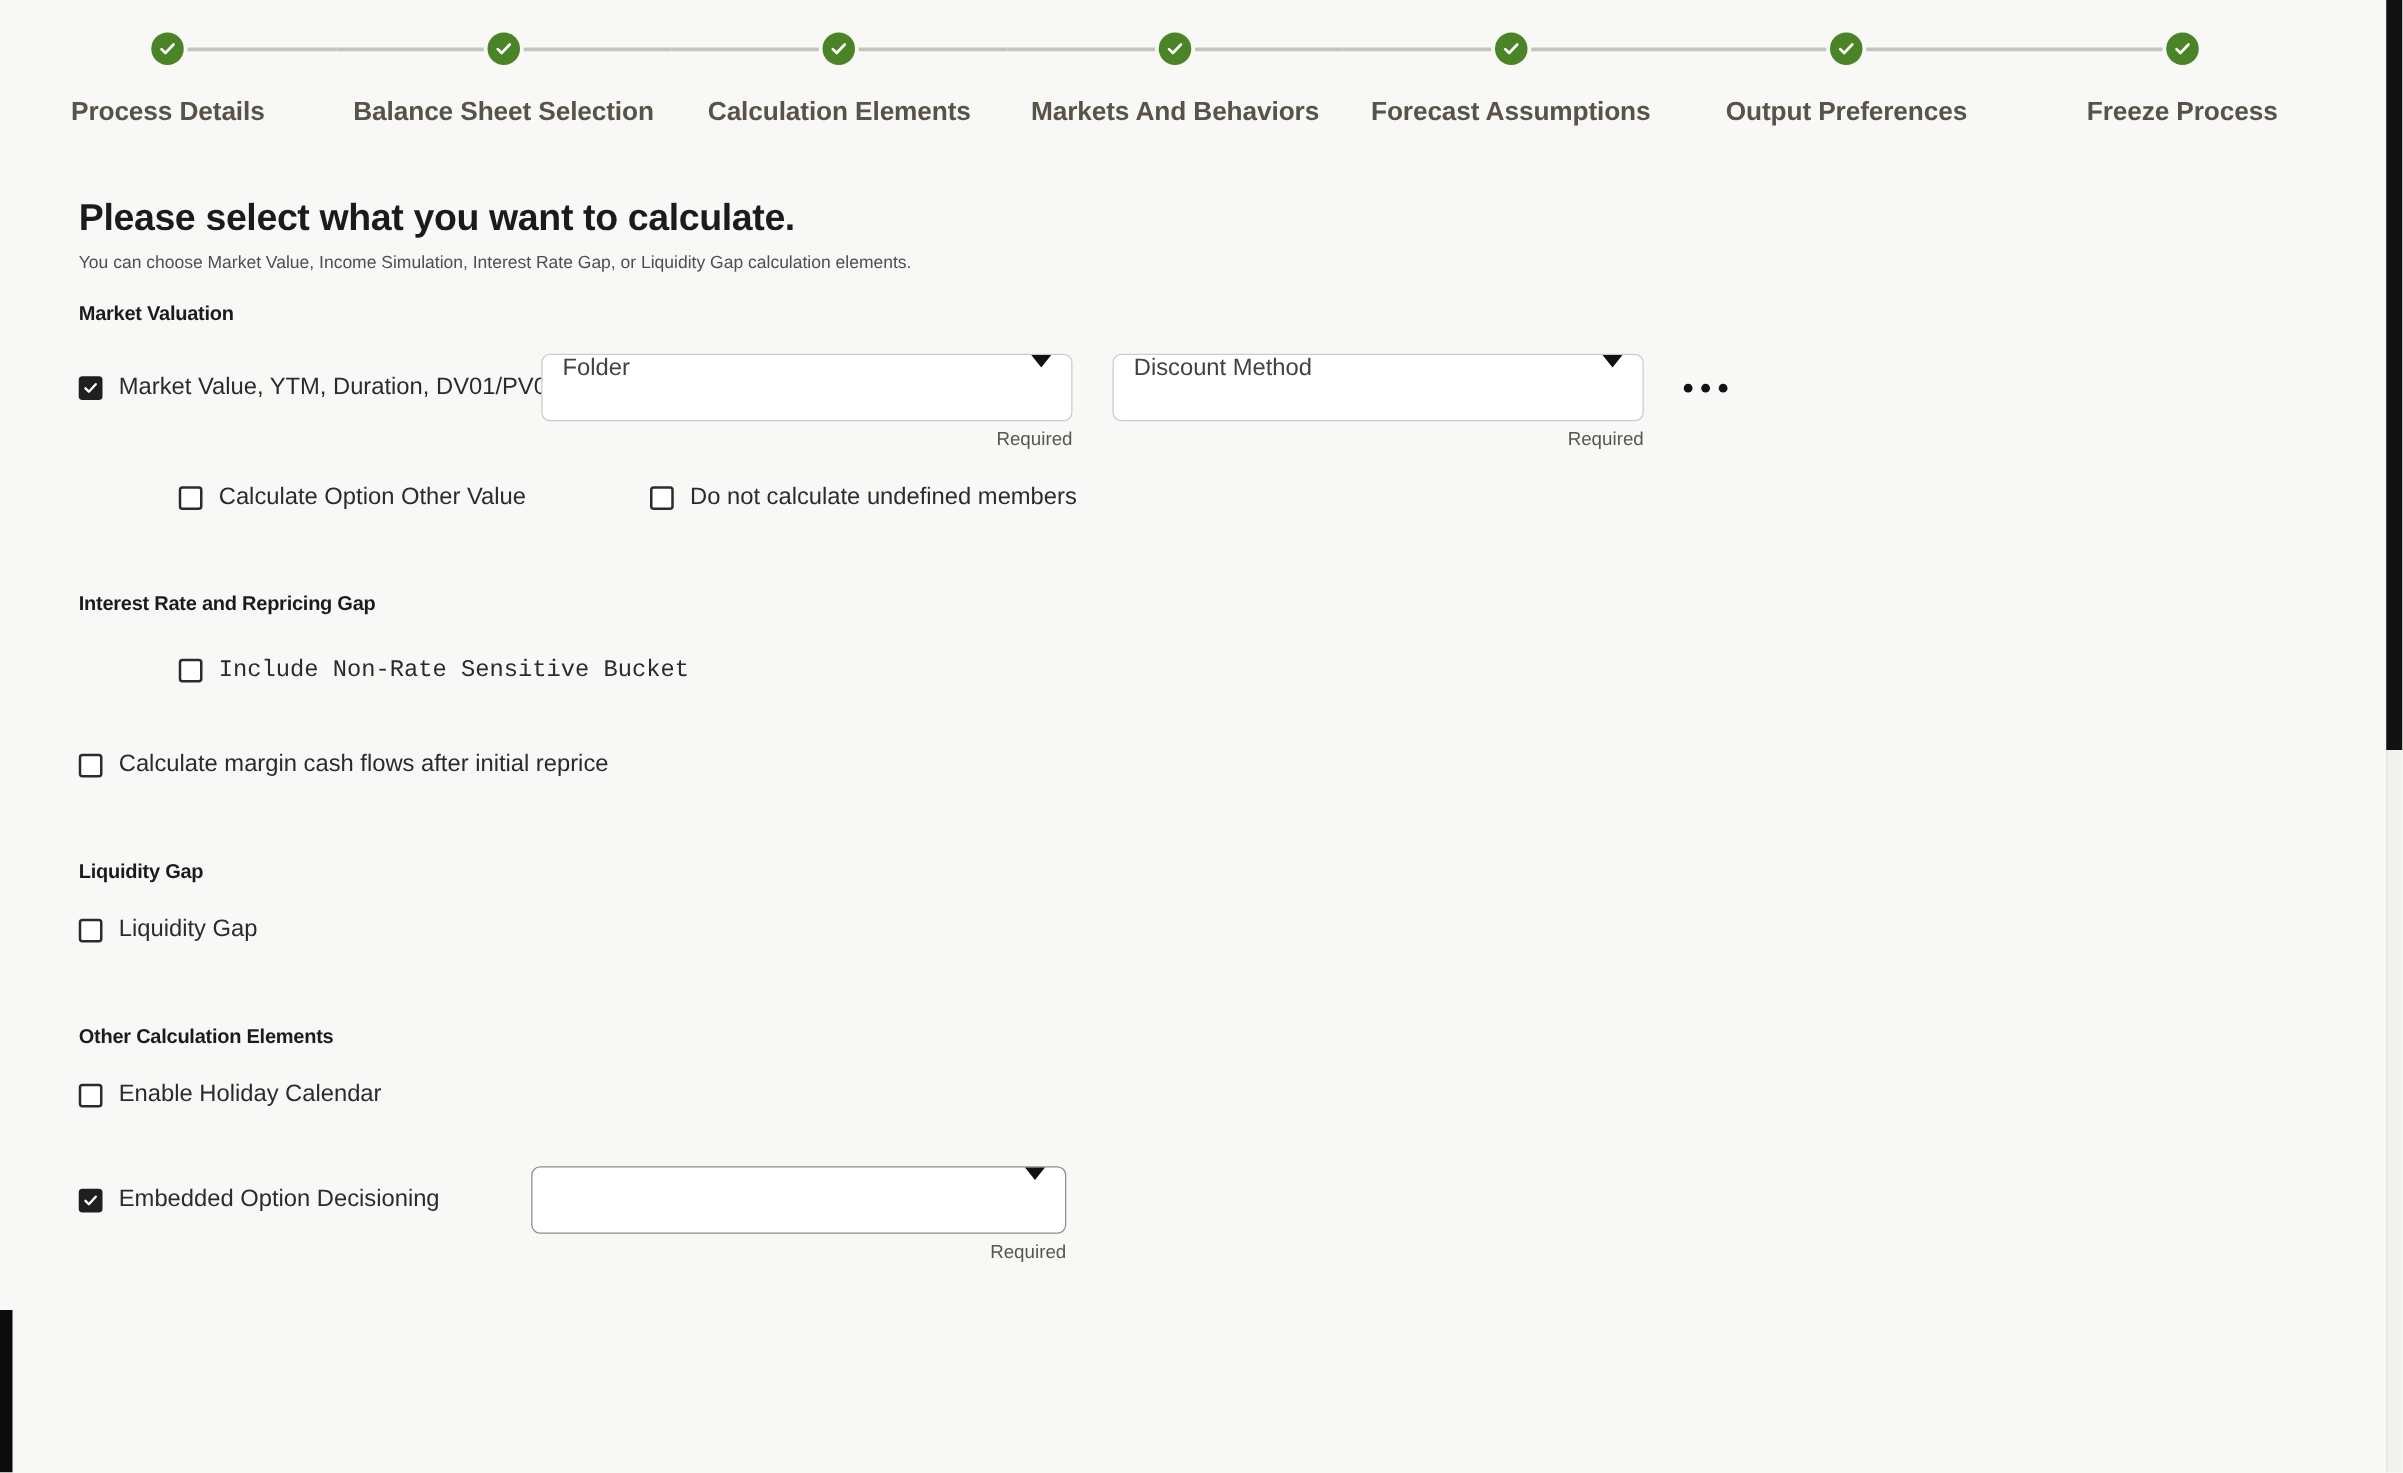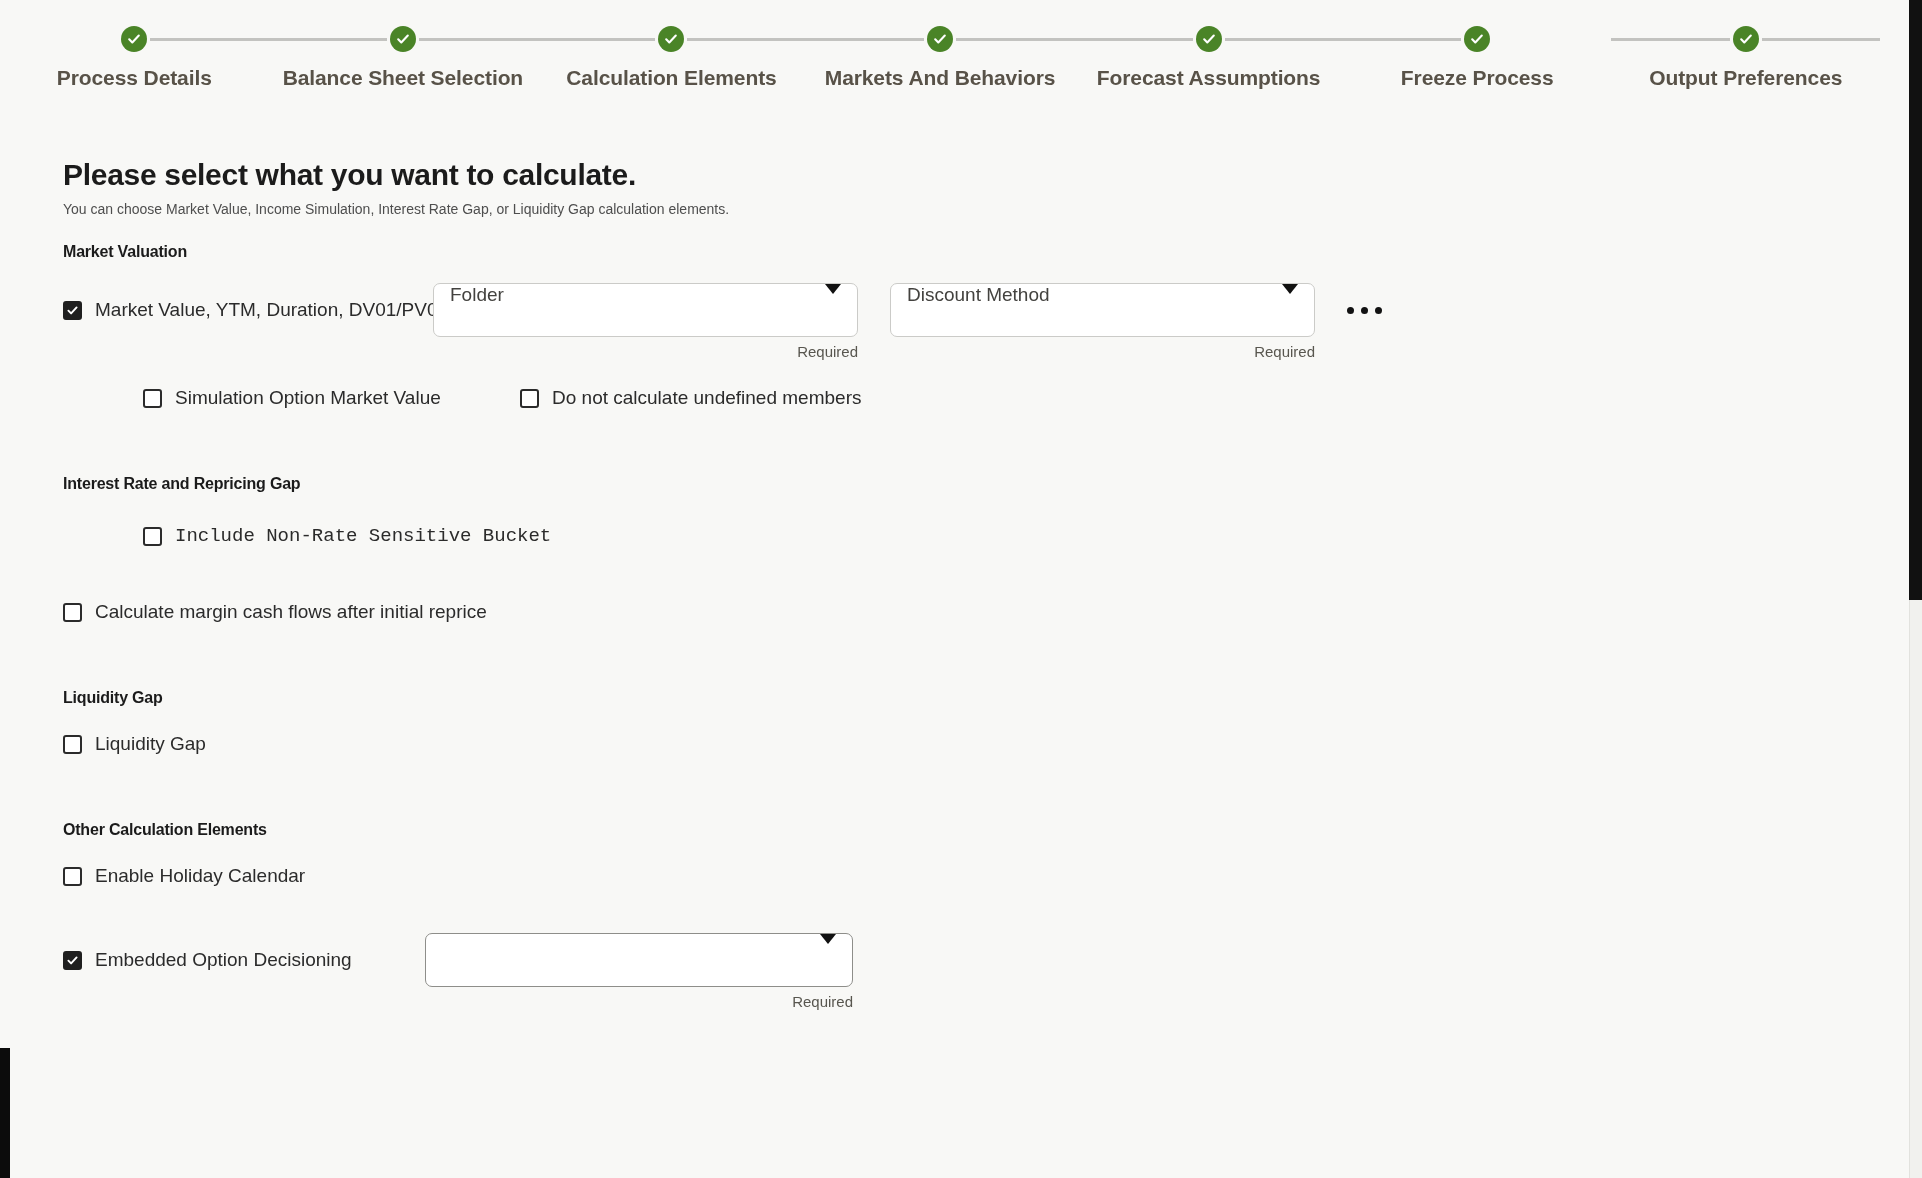--- a/index.html
+++ b/index.html
@@ -27,20 +27,21 @@
     display: flex;
     align-items: flex-start;
     padding-top: 26px;
   }
   .step {
     position: relative;
     flex: 1 1 0;
     display: flex;
     flex-direction: column;
     align-items: center;
+    gap: 12px;
   }
   .step-circle-row {
     position: relative;
     width: 100%;
     height: 26px;
     display: flex;
     align-items: center;
     justify-content: center;
   }
   .step-line {
@@ -288,41 +289,41 @@
               <path d="M3.2 8.3 L6.3 11.4 L12.8 4.6" stroke="#ffffff" stroke-width="2.1" fill="none" stroke-linecap="round" stroke-linejoin="round"></path>
             </svg>
         </div>
       </div>
       <div class="step-label">Forecast Assumptions</div>
     </div>
 
     <div class="step">
       <div class="step-circle-row">
         <div class="step-line left"></div>
+        <div class="step-line right"></div>
+        <div class="step-circle">
+          <svg width="16" height="16" viewBox="0 0 16 16">
+              <path d="M3.2 8.3 L6.3 11.4 L12.8 4.6" stroke="#ffffff" stroke-width="2.1" fill="none" stroke-linecap="round" stroke-linejoin="round"></path>
+            </svg>
+        </div>
+      </div>
+      <div class="step-label">Output Preferences</div>
+    </div>
+
+    <div class="step">
+      <div class="step-circle-row">
+        <div class="step-line left"></div>
 
         <div class="step-circle">
           <svg width="16" height="16" viewBox="0 0 16 16">
               <path d="M3.2 8.3 L6.3 11.4 L12.8 4.6" stroke="#ffffff" stroke-width="2.1" fill="none" stroke-linecap="round" stroke-linejoin="round"></path>
             </svg>
         </div>
       </div>
       <div class="step-label">Freeze Process</div>
-    </div>
-
-    <div class="step">
-      <div class="step-circle-row">
-        <div class="step-line left"></div>
-        <div class="step-line right"></div>
-        <div class="step-circle">
-          <svg width="16" height="16" viewBox="0 0 16 16">
-              <path d="M3.2 8.3 L6.3 11.4 L12.8 4.6" stroke="#ffffff" stroke-width="2.1" fill="none" stroke-linecap="round" stroke-linejoin="round"></path>
-            </svg>
-        </div>
-      </div>
-      <div class="step-label">Output Preferences</div>
     </div>
 
   </div>
 
   <div class="content">
 
     <h1 class="page-title">Please select what you want to calculate.</h1>
     <div class="page-subtitle">You can choose Market Value, Income Simulation, Interest Rate Gap, or Liquidity Gap calculation elements.</div>
 
     <h2 class="section-title">Market Valuation</h2>
@@ -360,21 +361,21 @@
       </div>
     </div>
 
     <div class="row" style="margin-top:27px; margin-left:143px;">
       <div class="cb-wrap" style="width:377px;">
         <span class="cb unchecked">
           <svg width="13" height="13" viewBox="0 0 13 13">
               <path d="M2.4 6.7 L5.1 9.4 L10.6 3.4" stroke="#ffffff" stroke-width="1.9" fill="none" stroke-linecap="round" stroke-linejoin="round"></path>
             </svg>
         </span>
-        <span class="cb-label">Simulation Option Market Value</span>
+        <span class="cb-label">Calculate Option Other Value</span>
       </div>
       <div class="cb-wrap">
         <span class="cb unchecked">
           <svg width="13" height="13" viewBox="0 0 13 13">
               <path d="M2.4 6.7 L5.1 9.4 L10.6 3.4" stroke="#ffffff" stroke-width="1.9" fill="none" stroke-linecap="round" stroke-linejoin="round"></path>
             </svg>
         </span>
         <span class="cb-label">Do not calculate undefined members</span>
       </div>
     </div>

